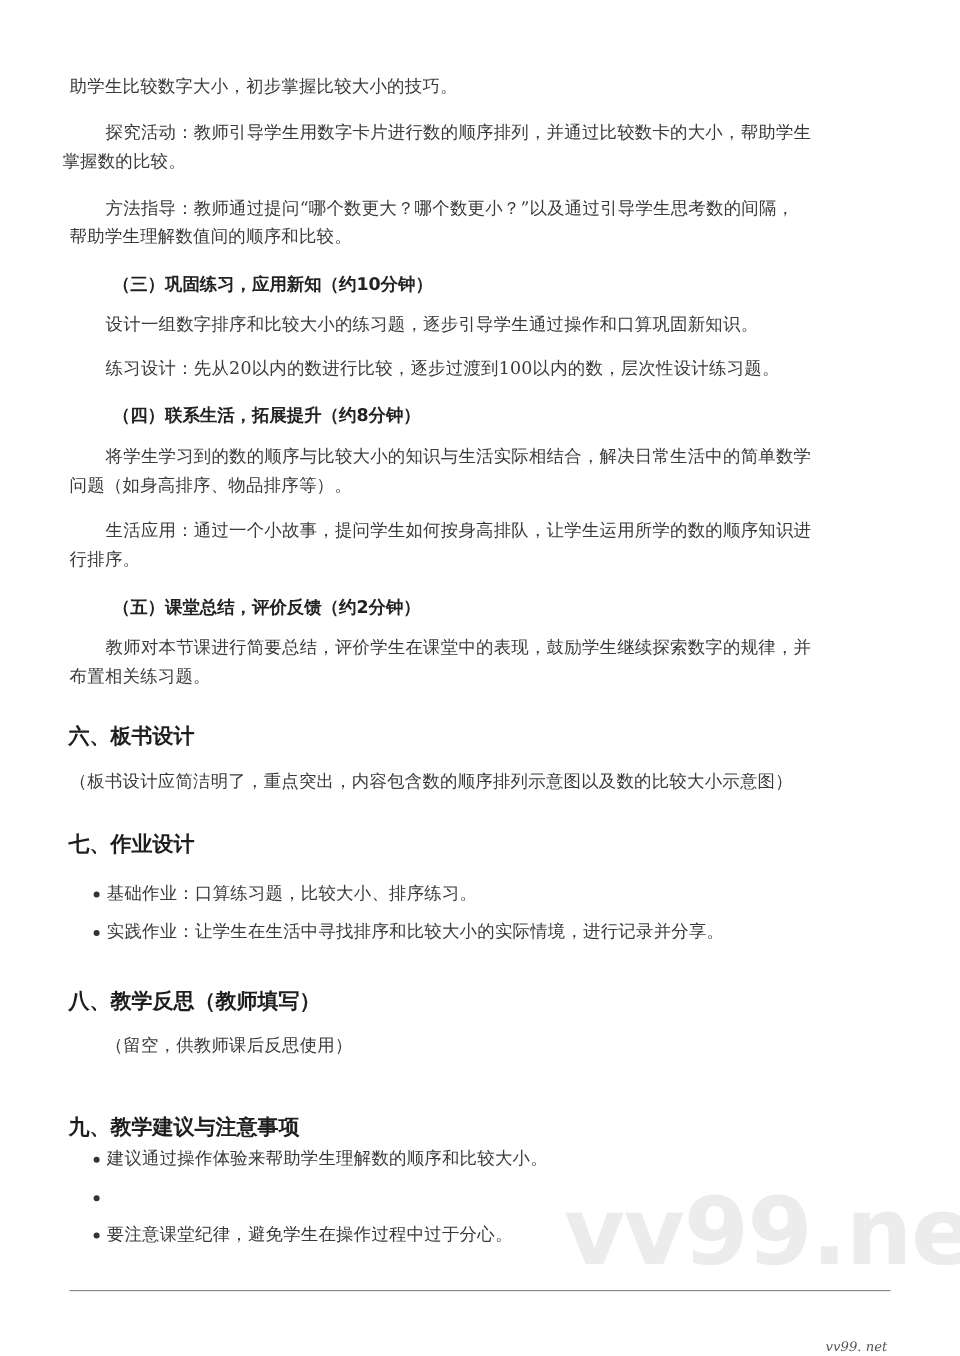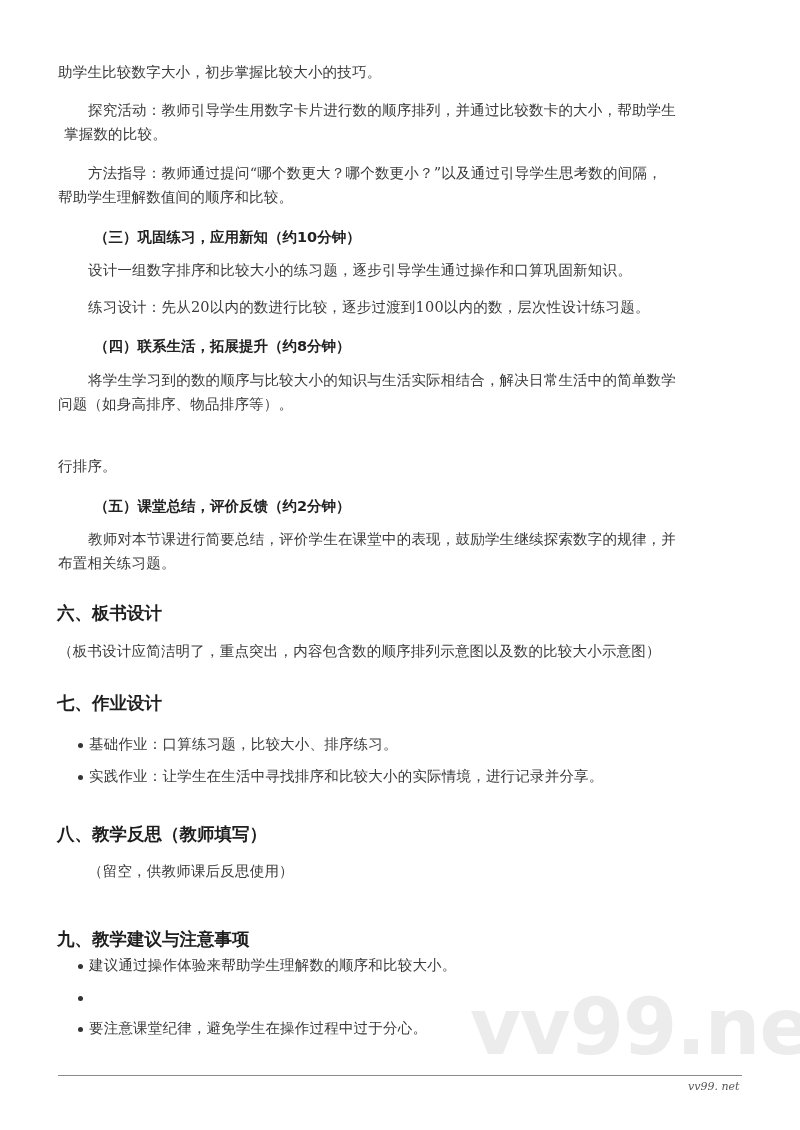--- a/index.html
+++ b/index.html
@@ -16,47 +16,48 @@
     .bullet { position: absolute; width: 5px; height: 5px; border-radius: 50%; background: #333; }
     .watermark {
       position: absolute; left: 470px; top: 982px;
       font-family: "DejaVu Sans", "Liberation Sans", sans-serif;
       font-weight: bold; font-size: 78px; color: #ececec; letter-spacing: -1px;
       z-index: 0;
     }
     .content { position: absolute; left: 0; top: 0; width: 800px; height: 874px; z-index: 1; }
     .footer-line { position: absolute; left: 58px; top: 1075px; width: 684px; height: 1px; background: #8a8a8a; }
     .footer-text {
-      position: absolute; left: 688px; top: 1080px; font-size: 11px;
+      position: absolute; left: 688px; top: 1116px; font-size: 11px;
       font-style: italic; color: #555; font-family: "DejaVu Serif", "Liberation Serif", serif;
     }
   </style>
 </head>
 <body>
 
 <div class="page">
   <div class="watermark">vv99.net</div>
 
   <div class="content">
 
     <div class="abs p" style="left:58px; top:63px;">助学生比较数字大小，初步掌握比较大小的技巧。</div>
 
     <div class="abs p" style="left:88px; top:101px;">探究活动：教师引导学生用数字卡片进行数的顺序排列，并通过比较数卡的大小，帮助学生</div>
-    <div class="abs p" style="left:64px; top:125px;text-align:right;">掌握数的比较。</div>
+    <div class="abs p" style="left:52px; top:125px;text-align:right;">掌握数的比较。</div>
 
     <div class="abs p" style="left:88px; top:164px;">方法指导：教师通过提问“哪个数更大？哪个数更小？”以及通过引导学生思考数的间隔，</div>
     <div class="abs p" style="left:58px; top:188px;">帮助学生理解数值间的顺序和比较。</div>
 
     <div class="abs sub" style="left:56px; top:228px;">（三）巩固练习，应用新知（约10分钟）</div>
     <div class="abs p" style="left:88px; top:261px;">设计一组数字排序和比较大小的练习题，逐步引导学生通过操作和口算巩固新知识。</div>
     <div class="abs p" style="left:88px; top:298px;text-align:center;">练习设计：先从20以内的数进行比较，逐步过渡到100以内的数，层次性设计练习题。</div>
 
     <div class="abs sub" style="left:56px; top:337px;">（四）联系生活，拓展提升（约8分钟）</div>
     <div class="abs p" style="left:88px; top:371px;">将学生学习到的数的顺序与比较大小的知识与生活实际相结合，解决日常生活中的简单数学</div>
     <div class="abs p" style="left:58px; top:395px;">问题（如身高排序、物品排序等）。</div>
+    <div class="abs p" style="left:88px; top:433px;">生活应用：通过一个小故事，提问学生如何按身高排队，让学生运用所学的数的顺序知识进</div>
     <div class="abs p" style="left:58px; top:457px;">行排序。</div>
 
     <div class="abs sub" style="left:56px; top:497px;">（五）课堂总结，评价反馈（约2分钟）</div>
     <div class="abs p" style="left:88px; top:530px;">教师对本节课进行简要总结，评价学生在课堂中的表现，鼓励学生继续探索数字的规律，并</div>
     <div class="abs p" style="left:58px; top:554px;">布置相关练习题。</div>
 
     <div class="abs h" style="left:57px; top:601px;">六、板书设计</div>
     <div class="abs p" style="left:58px; top:642px;">（板书设计应简洁明了，重点突出，内容包含数的顺序排列示意图以及数的比较大小示意图）</div>
 
     <div class="abs h" style="left:57px; top:691px;">七、作业设计</div>

